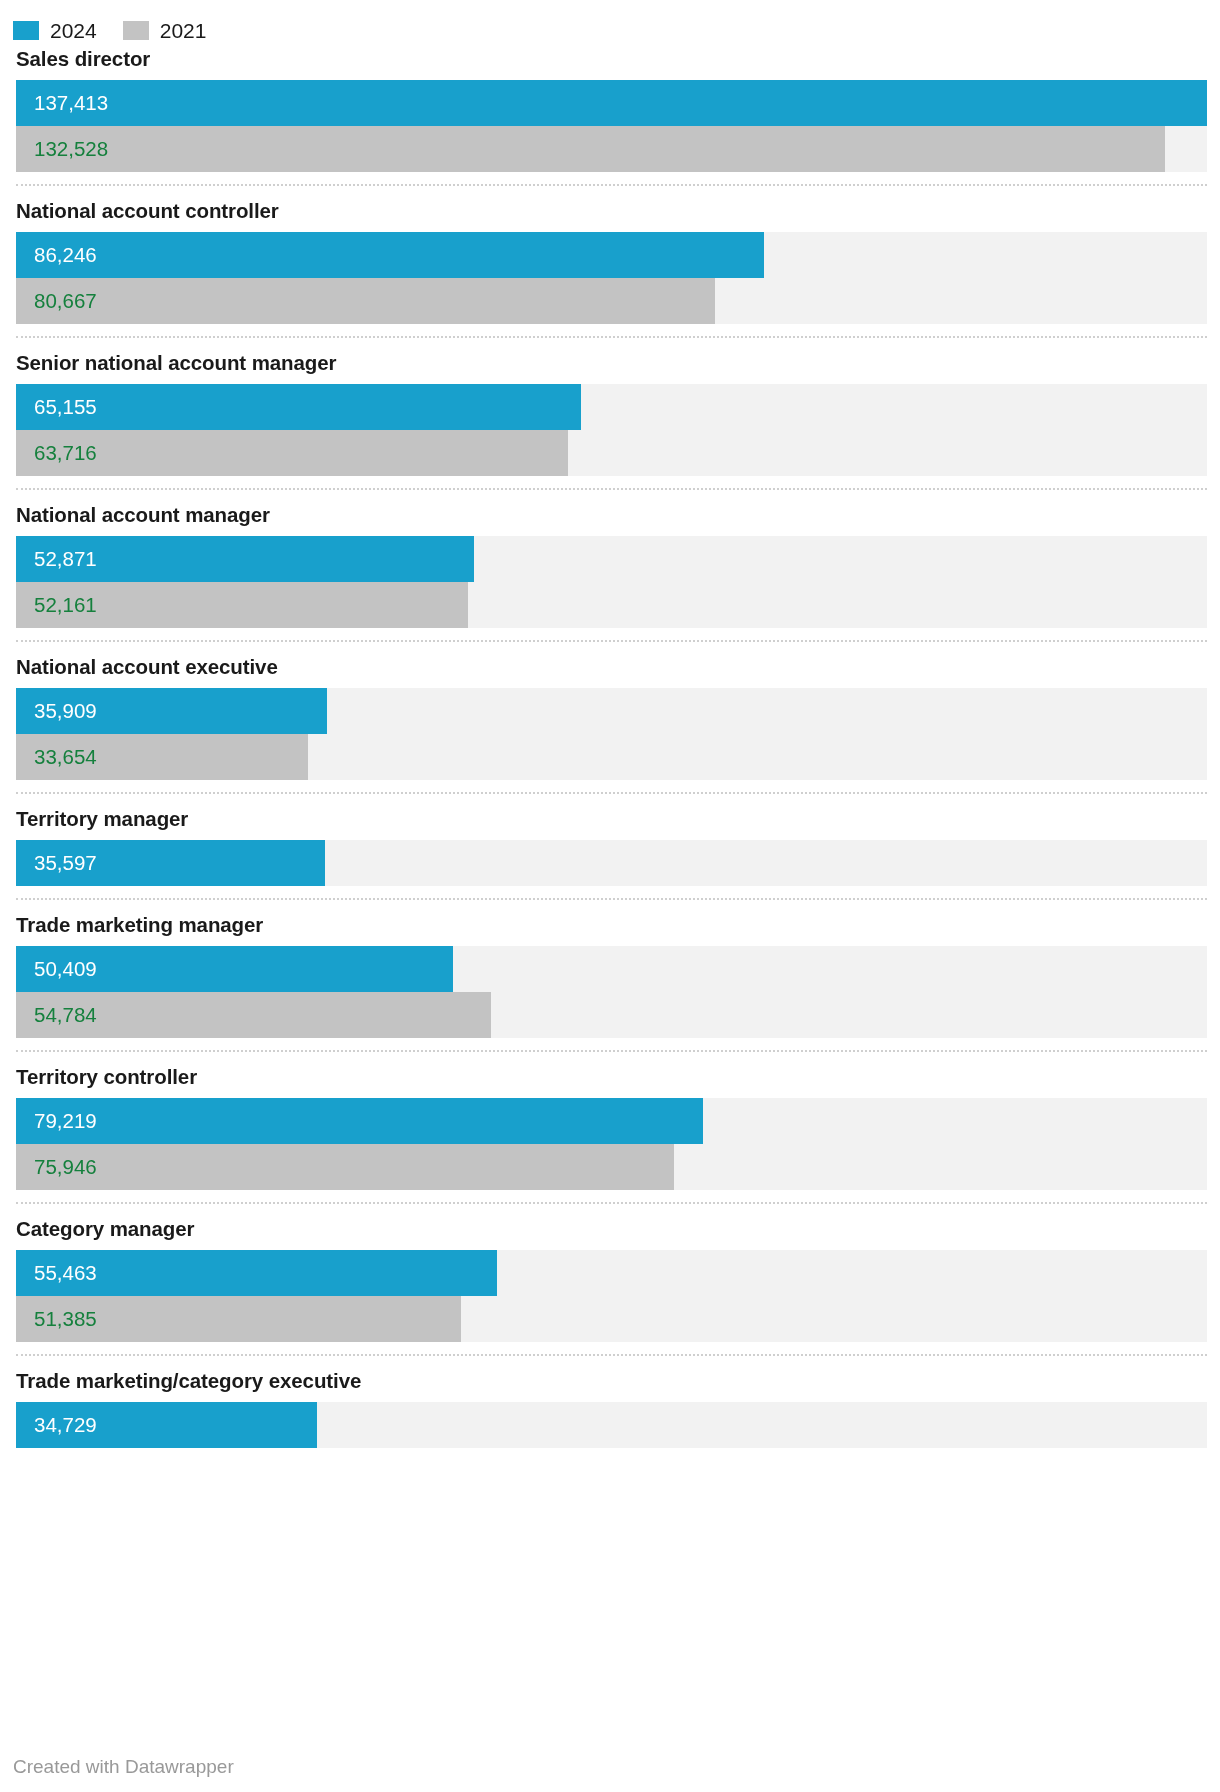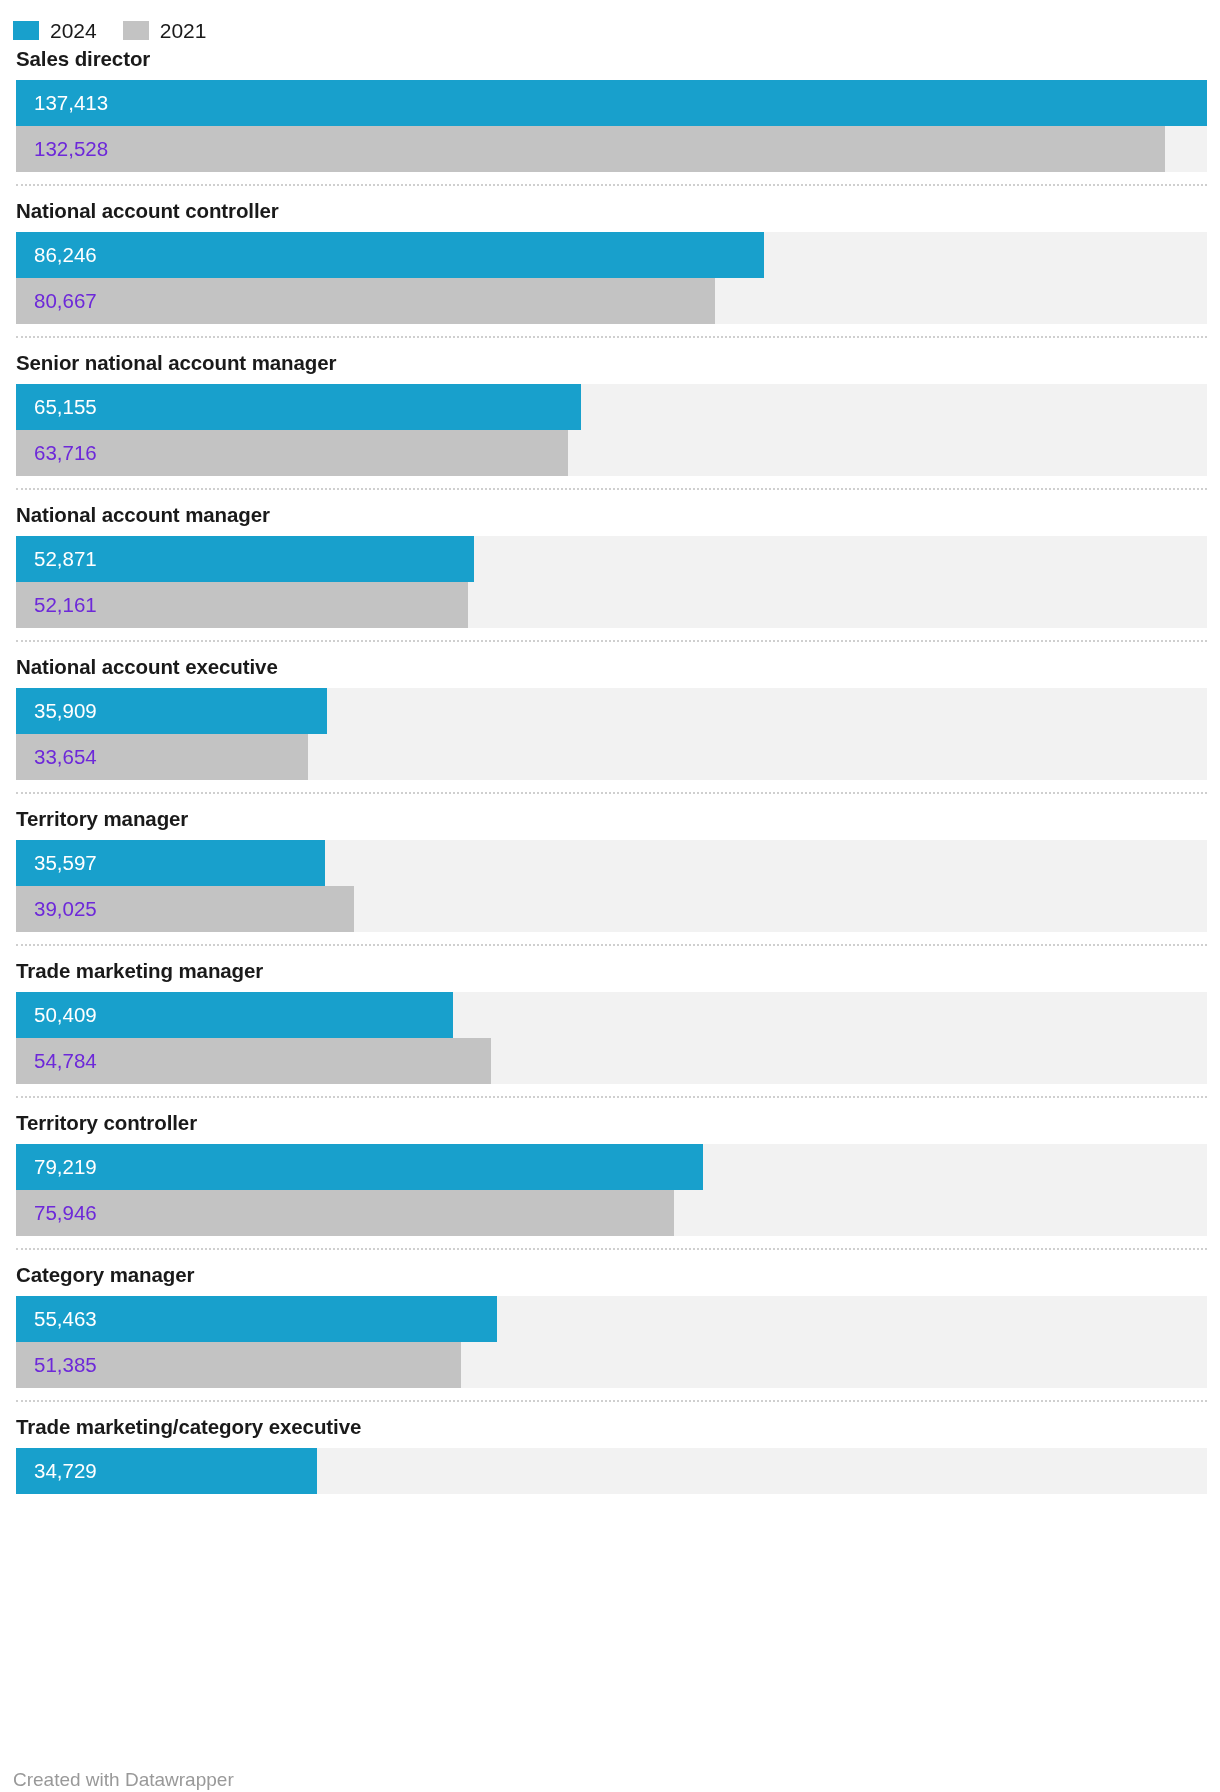--- a/index.html
+++ b/index.html
@@ -88,29 +88,29 @@
   .bar-value {
     position: absolute;
     left: 18px;
     top: 0;
     height: 46px;
     line-height: 46px;
     font-size: 20.5px;
     white-space: nowrap;
   }
   .bar-value.c2024 { color: #ffffff; }
-  .bar-value.c2021 { color: #6d28d9; }
+  .bar-value.c2021 { color: #15803d; }
 
   .row-spacer { height: 12px; }
 
   
   .footer {
     position: absolute;
     left: 13px;
-    bottom: 1px;
+    bottom: 14px;
     font-size: 19px;
     color: #999999;
   }
 </style>
 </head>
 <body>
 
 <div id="chart">
 
   <div class="legend" id="legend">
@@ -184,24 +184,20 @@
           <span class="bar-value c2021">33,654</span>
         </div>
         <div class="row-spacer"></div>
       </div>
       <div class="row">
         <div class="row-label">Territory manager</div>
         <div class="track">
           <div class="bar c2024" style="background: rgb(24, 160, 204); width: 25.9051%;"></div>
           <span class="bar-value c2024">35,597</span>
         </div>
-        <div class="track">
-          <div class="bar c2021" style="background: rgb(195, 195, 195); width: 28.3998%;"></div>
-          <span class="bar-value c2021">39,025</span>
-        </div>
         <div class="row-spacer"></div>
       </div>
       <div class="row">
         <div class="row-label">Trade marketing manager</div>
         <div class="track">
           <div class="bar c2024" style="background: rgb(24, 160, 204); width: 36.6843%;"></div>
           <span class="bar-value c2024">50,409</span>
         </div>
         <div class="track">
           <div class="bar c2021" style="background: rgb(195, 195, 195); width: 39.8681%;"></div>

